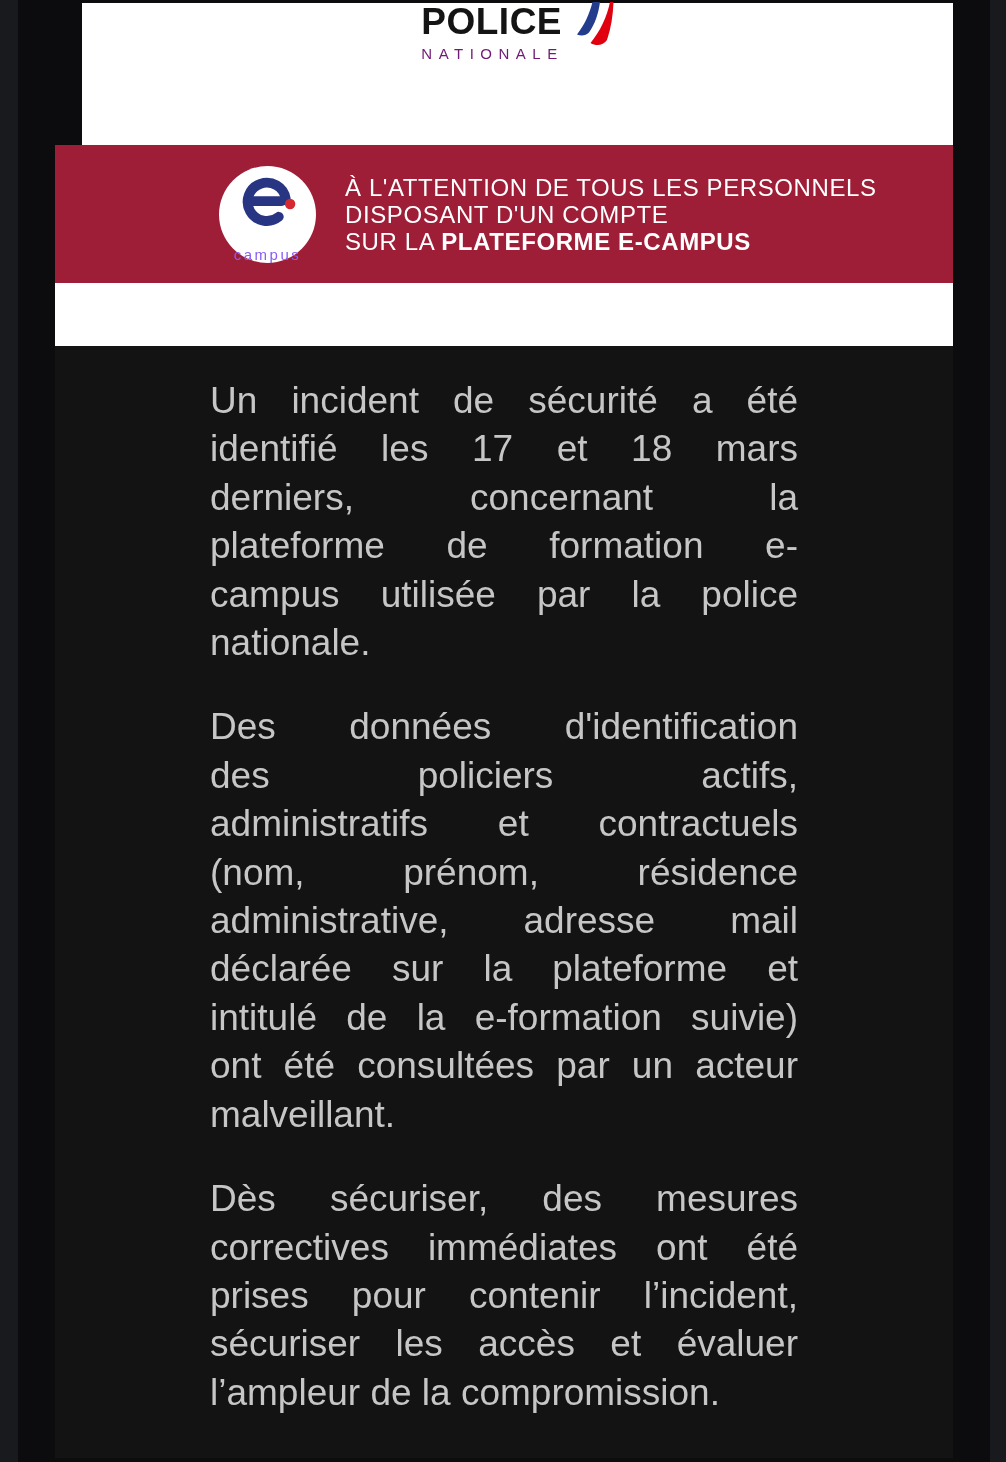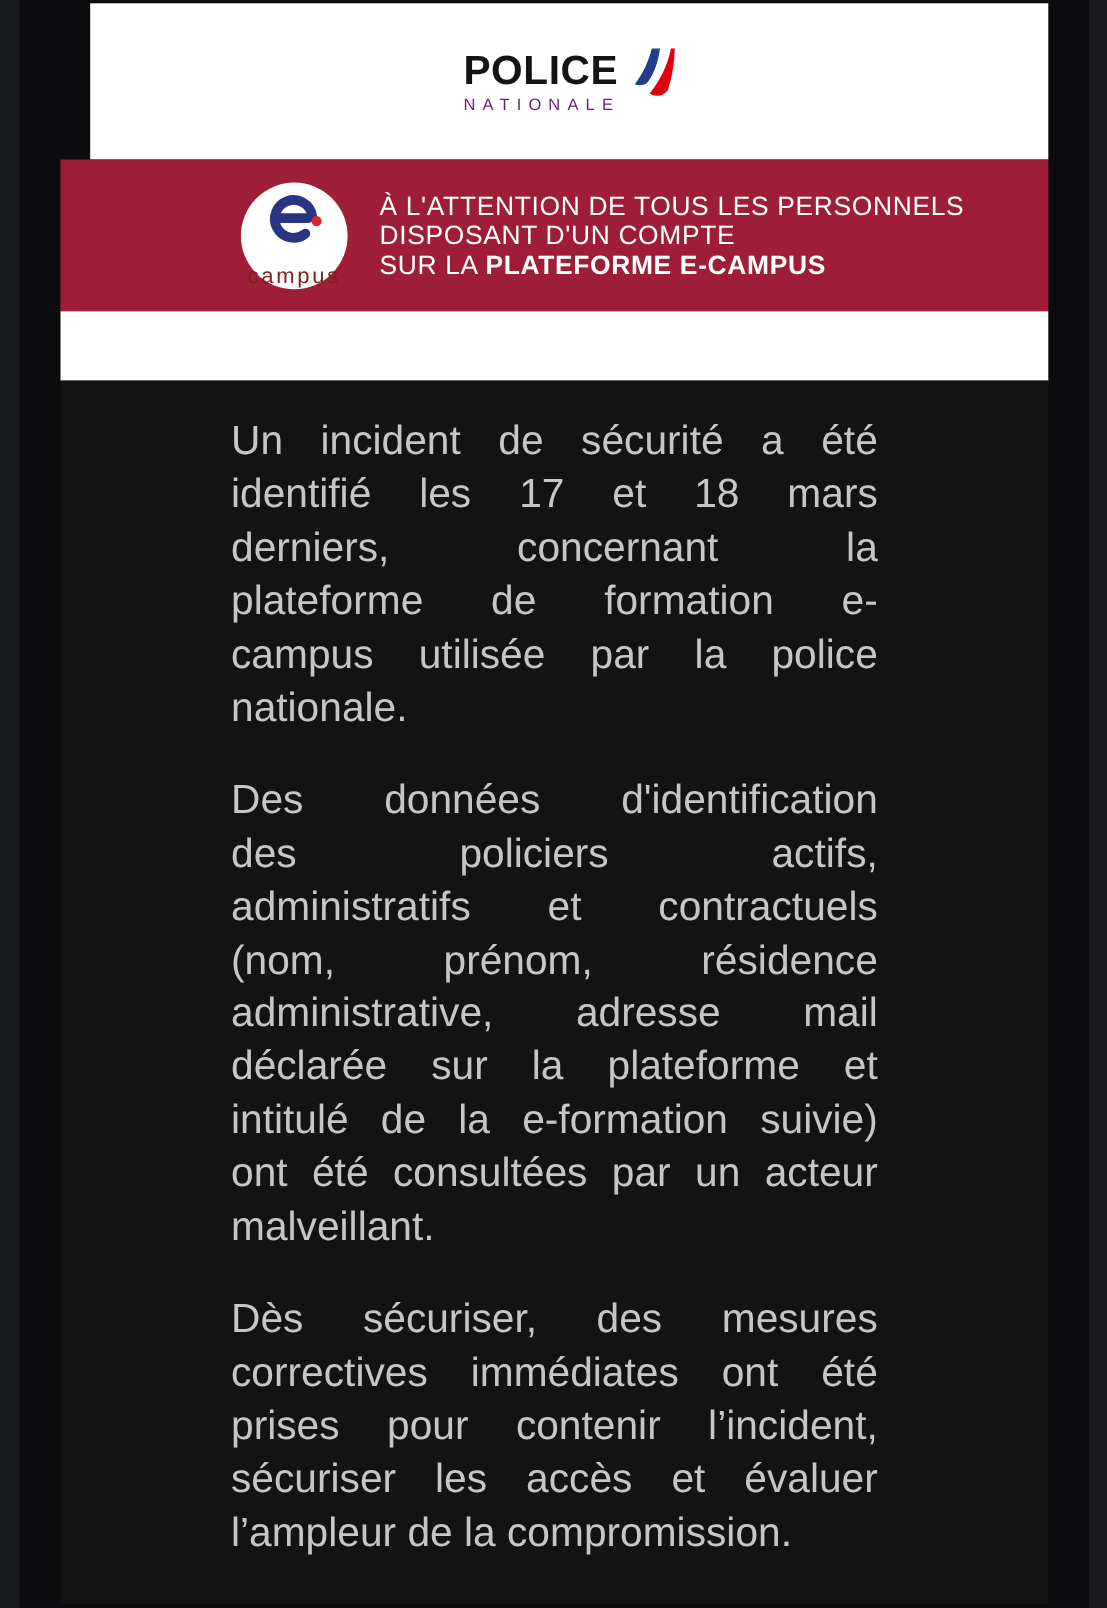--- a/index.html
+++ b/index.html
@@ -17,21 +17,20 @@
     background:#0C0C0E;
     padding-top:3px;
   }
   .email-column { width:898px; margin:0 auto; }
 
   
   .email-header {
     height:142px;
     background:#FFFFFF;
     display:flex;
-    align-items:center;
     justify-content:center;
     margin-left:27px;
   }
   .pn-logo { display:flex; align-items:flex-start; gap:12px; }
   .pn-police {
     font-size:37px;
     font-weight:bold;
     letter-spacing:0.5px;
     color:#141414;
     line-height:1;
@@ -56,23 +55,23 @@
     width:97px; height:97px;
     background:#FFFFFF;
     border-radius:50%;
     flex:0 0 auto;
     display:flex;
     flex-direction:column;
     align-items:center;
     padding-top:9px;
   }
   .ecampus-label {
-    font-size:20px;
+    font-size:15px;
     letter-spacing:2.5px;
-    color:#7f1d1d;
+    color:#8b5cf6;
     margin-top:14px;
   }
   .banner-text {
     margin-left:29px;
     color:#FFFFFF;
     font-size:24px;
     line-height:27px;
     letter-spacing:0.6px;
   }
   .banner-line .bold { font-weight:bold; }

